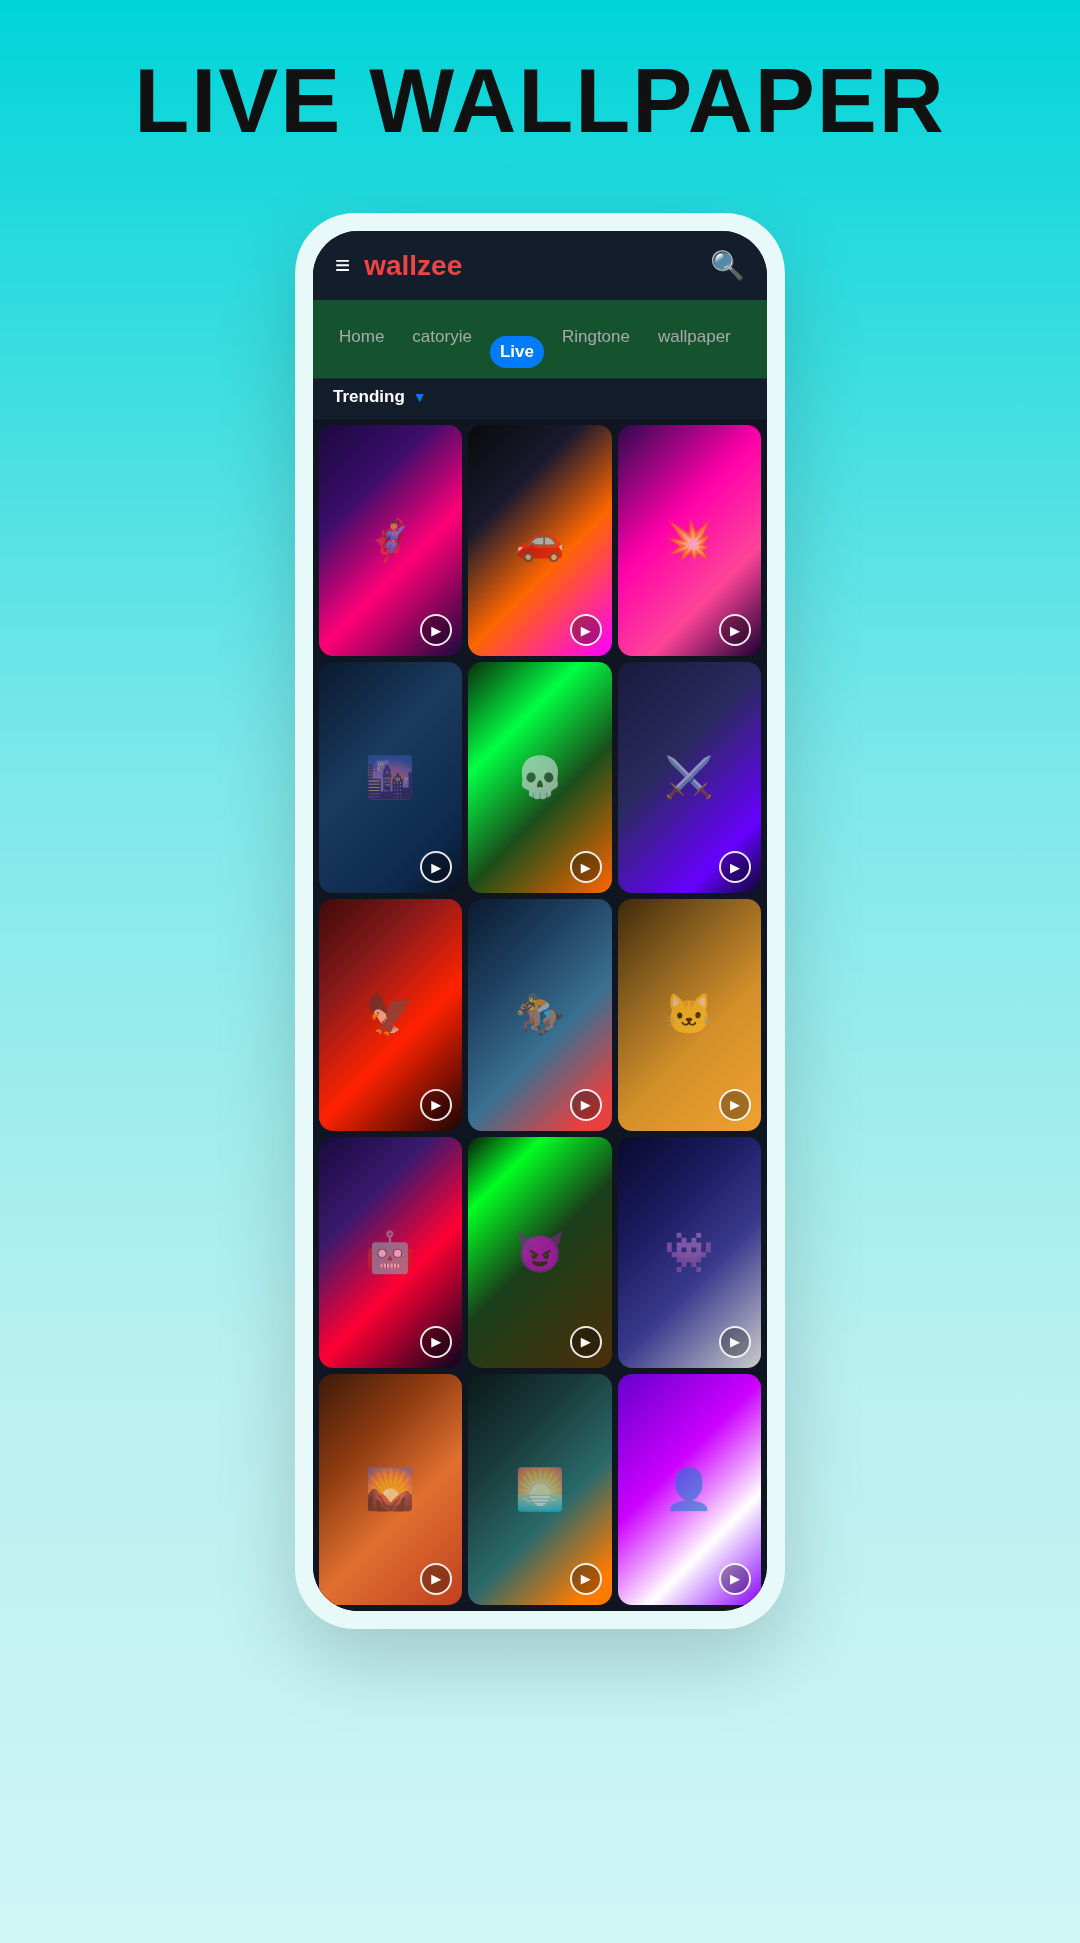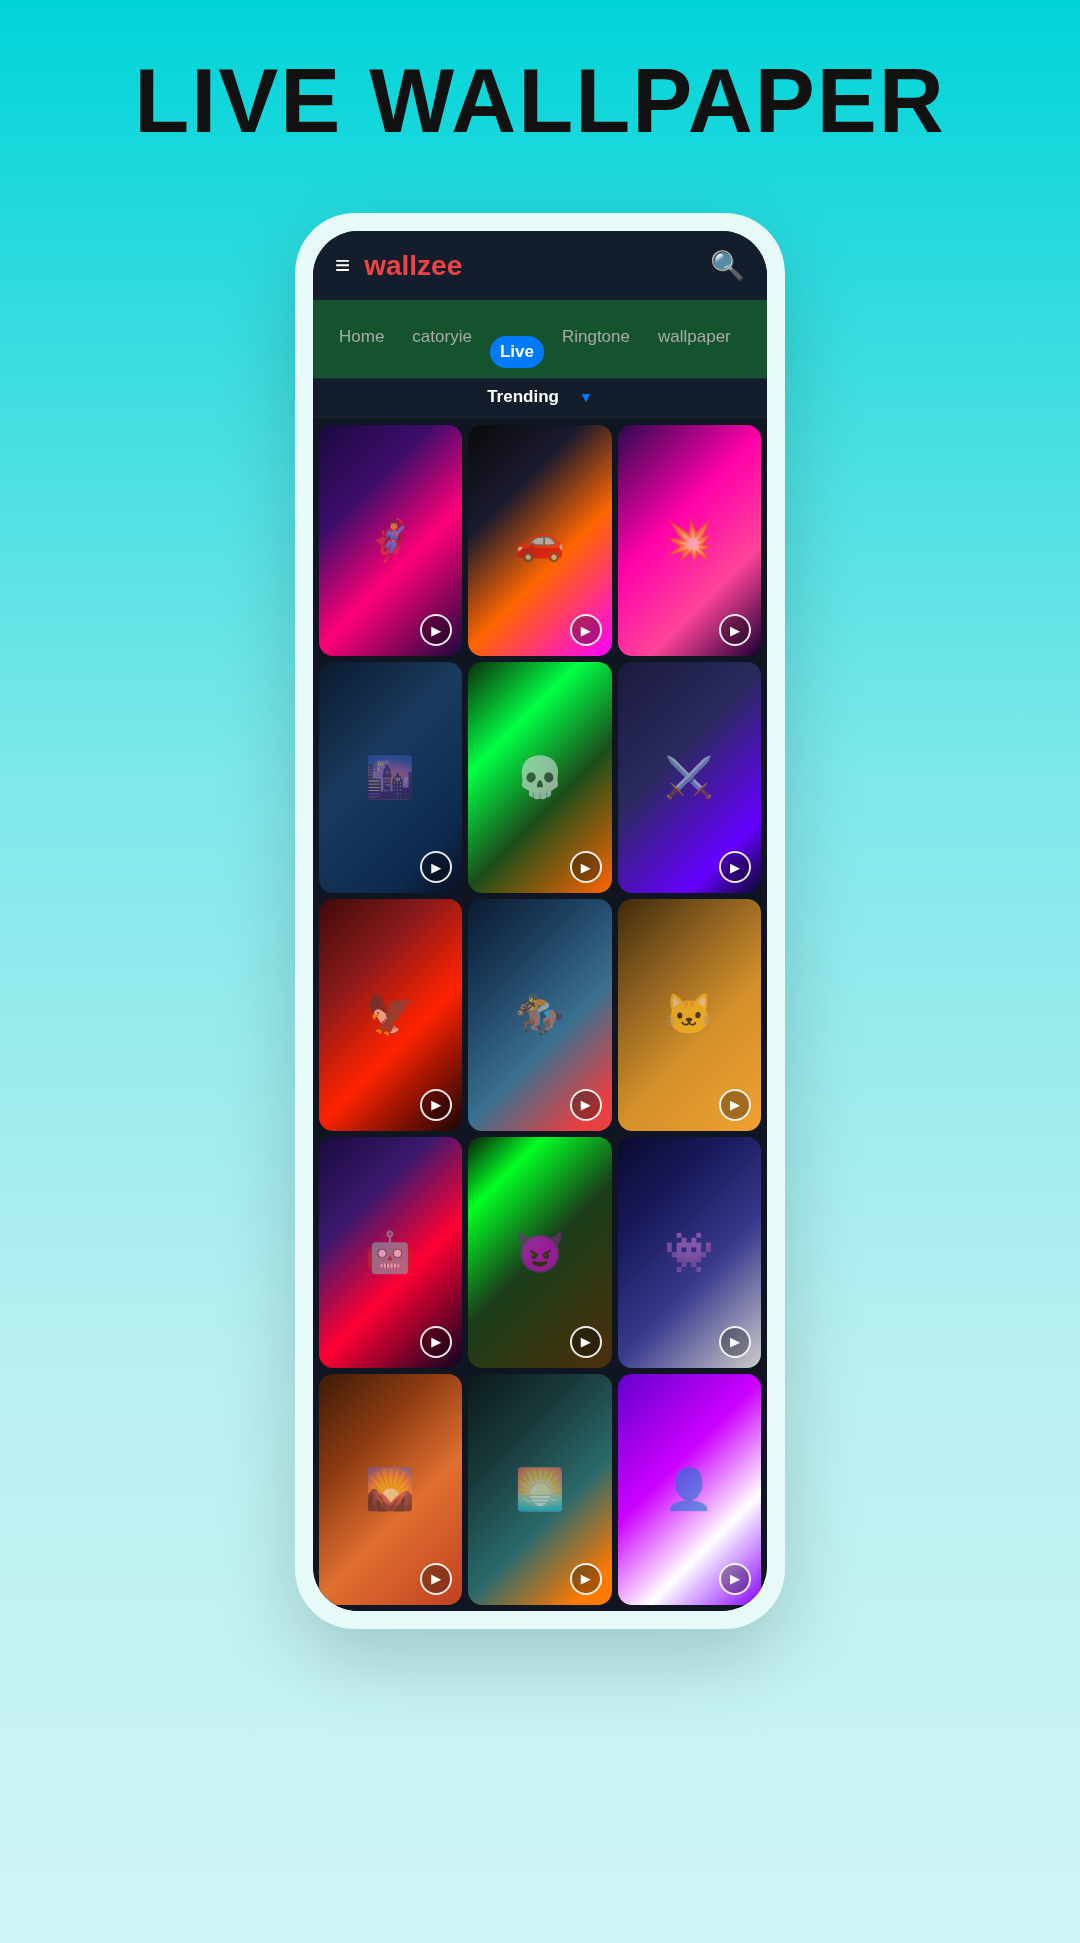--- a/index.html
+++ b/index.html
@@ -98,22 +98,21 @@
       font-weight: 600;
       margin-top: 30px;
     }
 
     
     .filter-row {
       background: #141d2b;
       padding: 8px 20px 12px;
       display: flex;
       align-items: center;
-      gap: 20px;
-      justify-content: center;
+      gap: 8px;
     }
 
     .filter-label {
       color: white;
       font-size: 17px;
       font-weight: 600;
     }
 
     .filter-dropdown-icon {
       color: #007bff;

